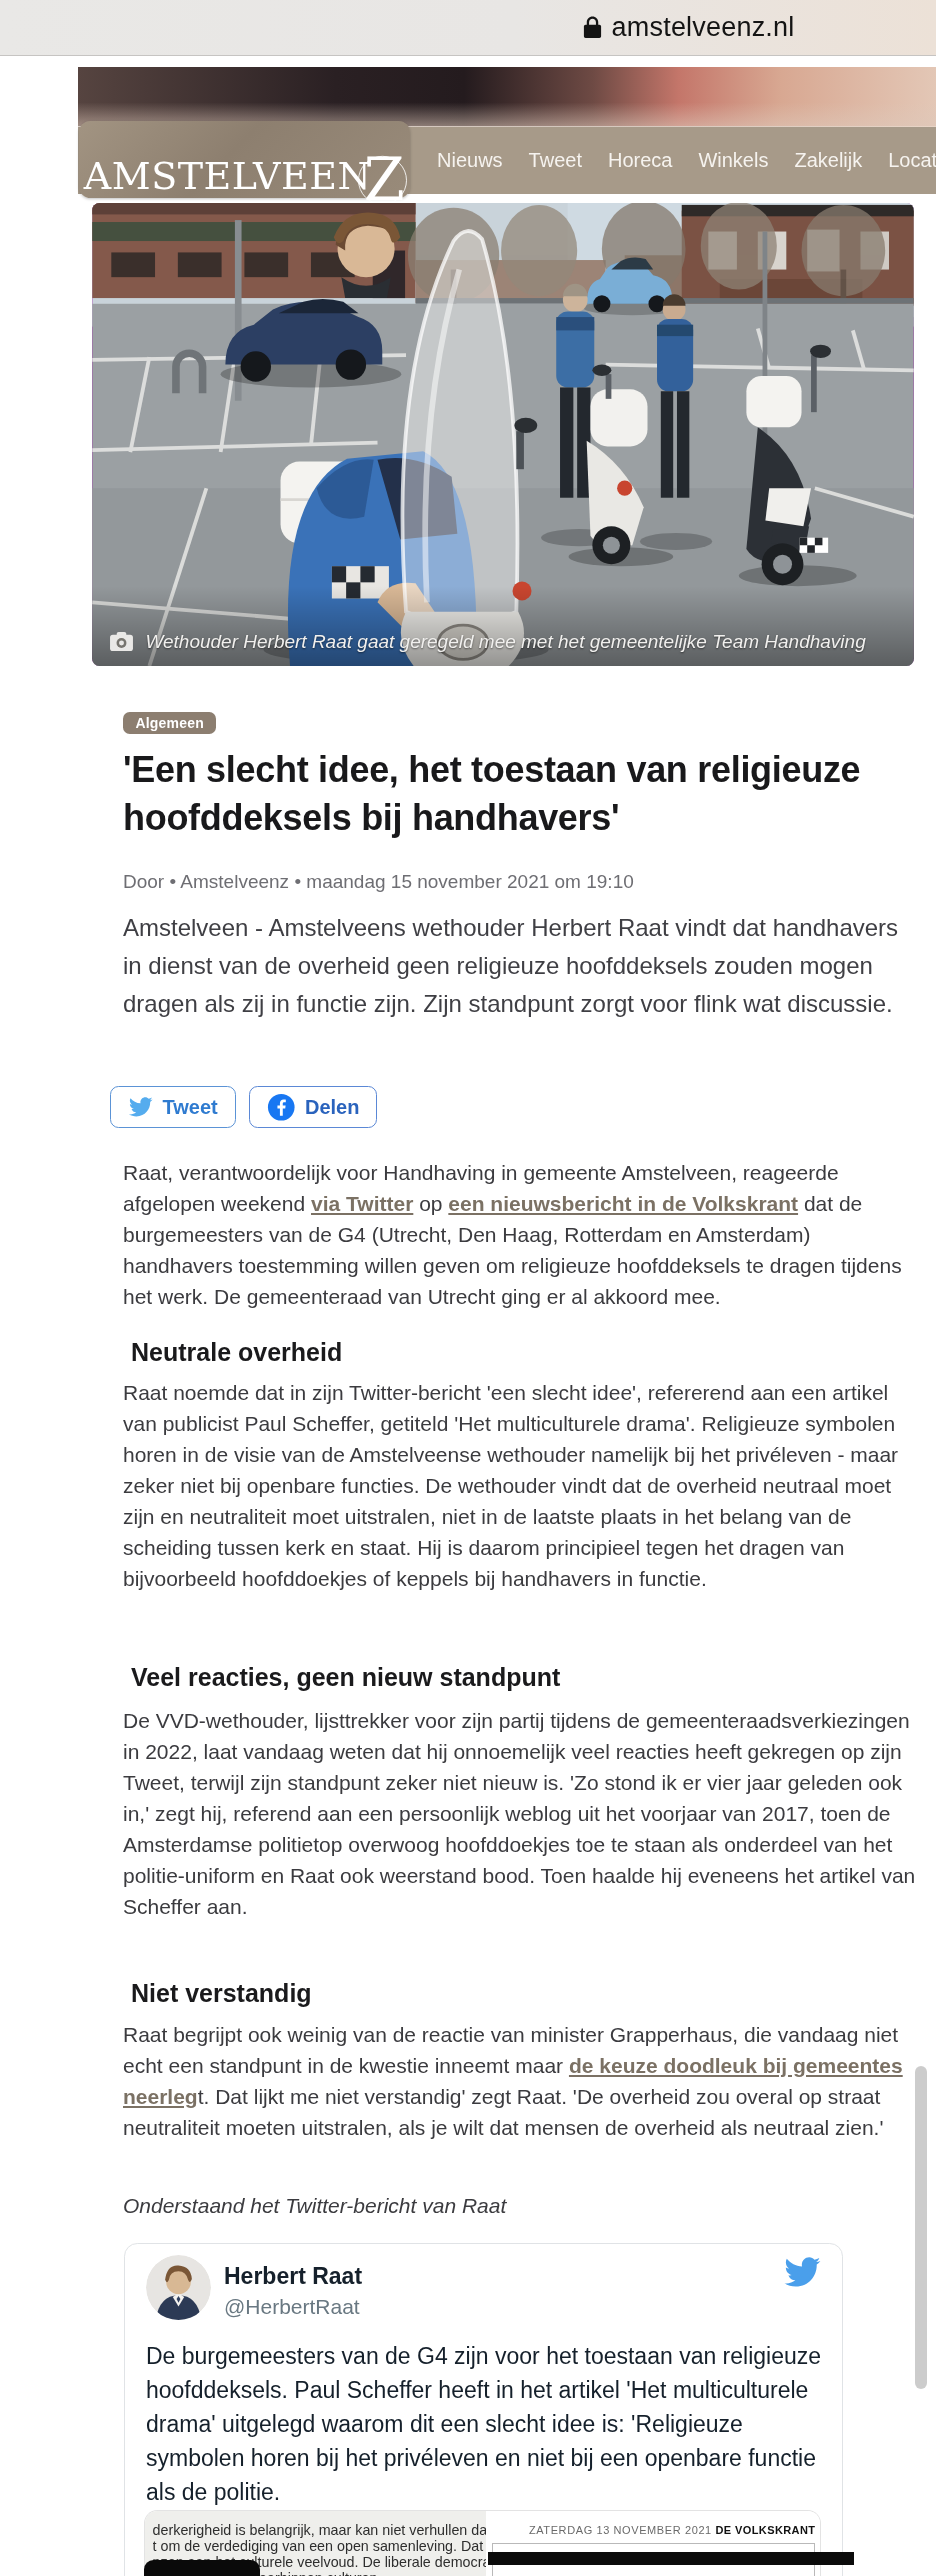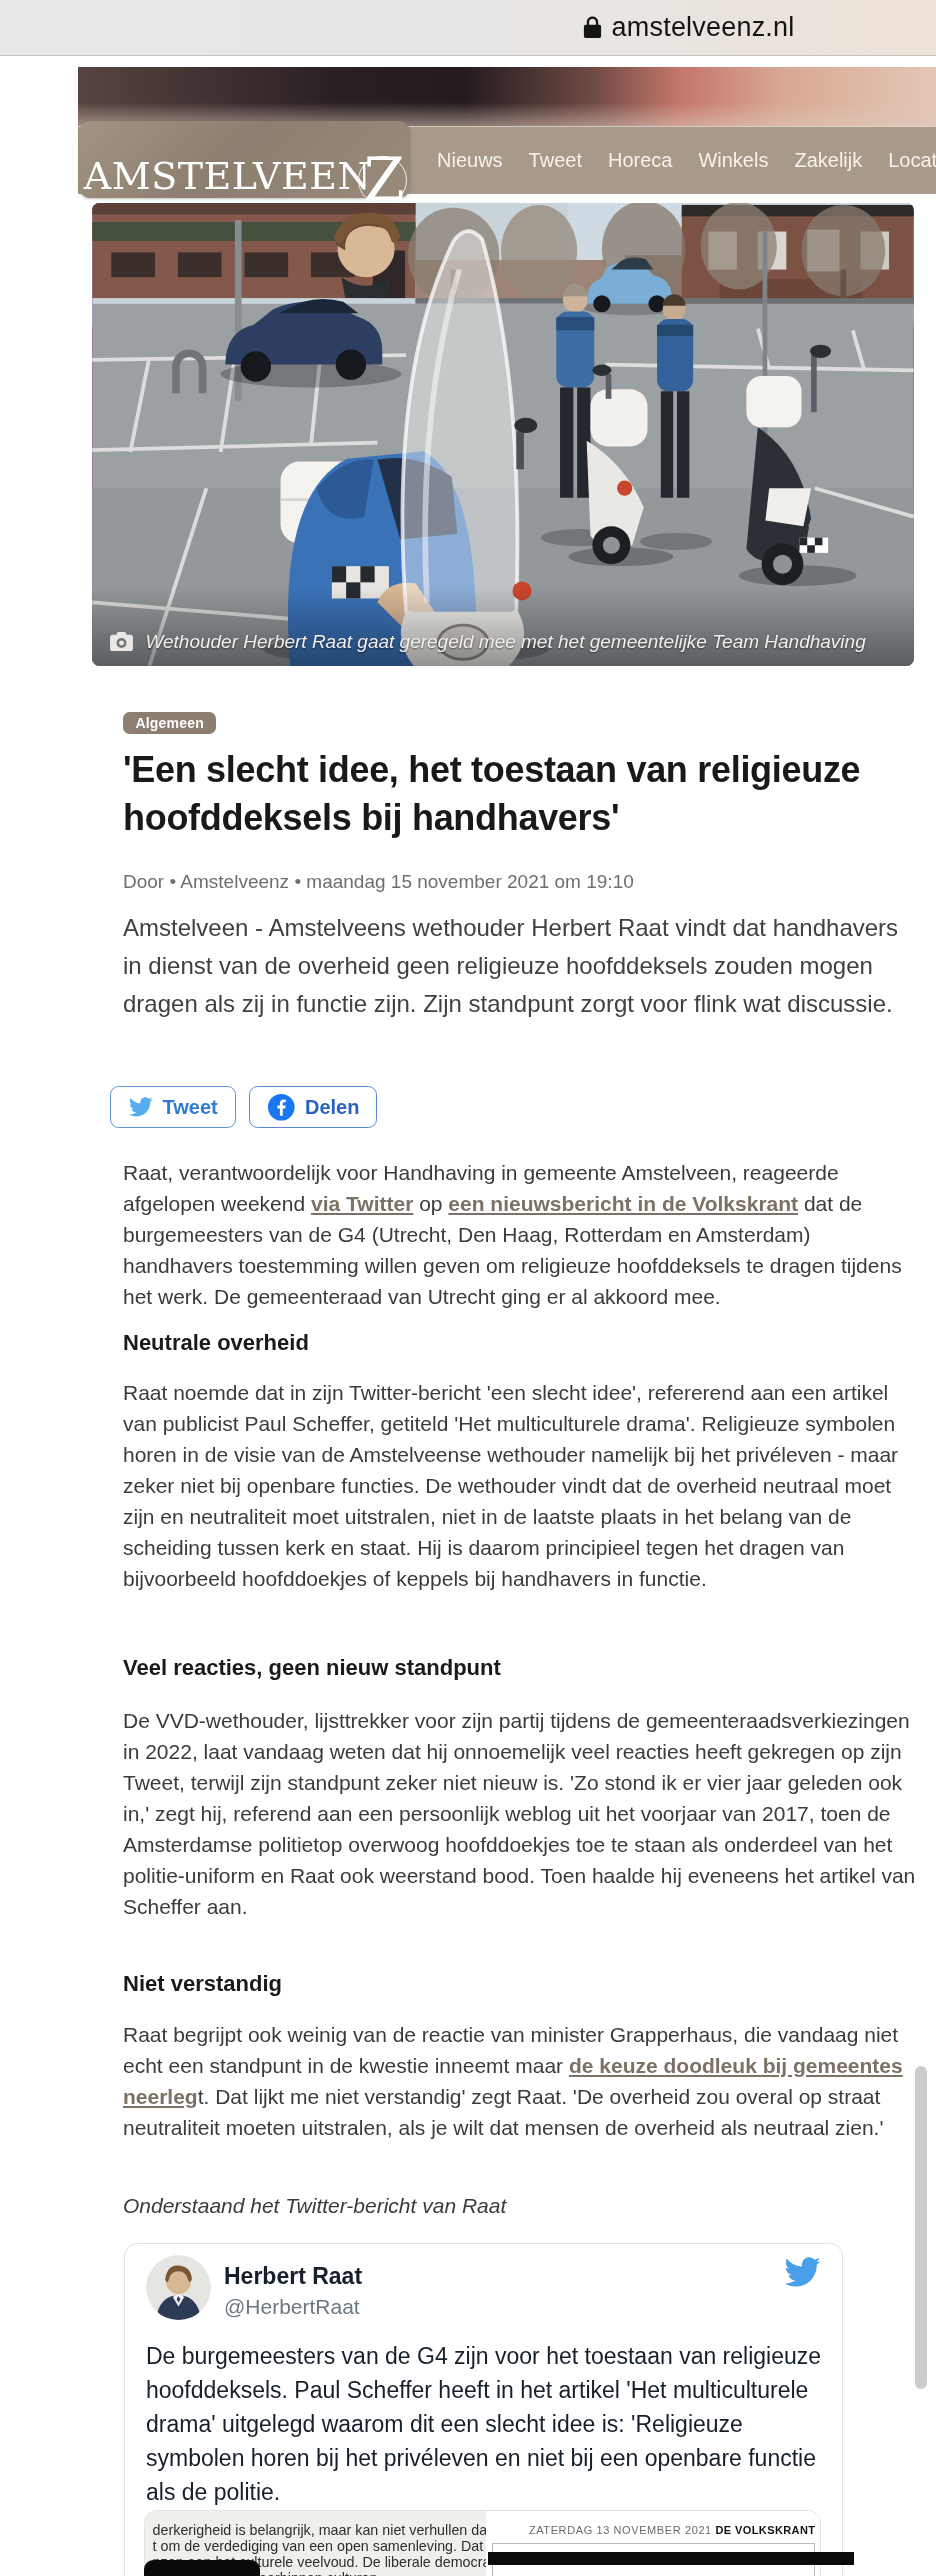--- a/index.html
+++ b/index.html
@@ -79,21 +79,21 @@
     font-size:14px;padding:2.9px 12.4px;border-radius:6.7px;letter-spacing:0.2px;
   }
   h1.title{
     margin:0;font-size:36px;line-height:48px;color:#19191b;letter-spacing:-0.3px;
     font-weight:bold;
   }
   .byline{font-size:19px;color:#6e6e73;}
   .intro{font-size:24px;line-height:38px;color:#3f3f44;}
   .bodytext{font-size:21px;line-height:31px;color:#3b3b3f;}
   .bodytext .inline-link{color:#7b7164;font-weight:bold;text-decoration:underline;cursor:pointer;}
-  h2.sect{margin:0;font-size:22px;color:#1a1a1c;font-weight:bold;}
+  h2.sect{margin:8px;font-size:25px;color:#1a1a1c;font-weight:bold;}
   .note{font-size:21px;font-style:italic;color:#3b3b3f;}
   
   .sharerow{left:110px;display:flex;gap:13.3px;}
   .sharebtn{
     display:flex;align-items:center;gap:9.5px;height:42px;padding:0 17px;
     background:#ffffff;border:1.9px solid #5b93d6;border-radius:8.6px;
     font-size:20px;font-weight:bold;cursor:pointer;
   }
   .btn-tweet{color:#2f7bd0;}
   .btn-delen{color:#2a63bd;border-color:#5b88d6;}

